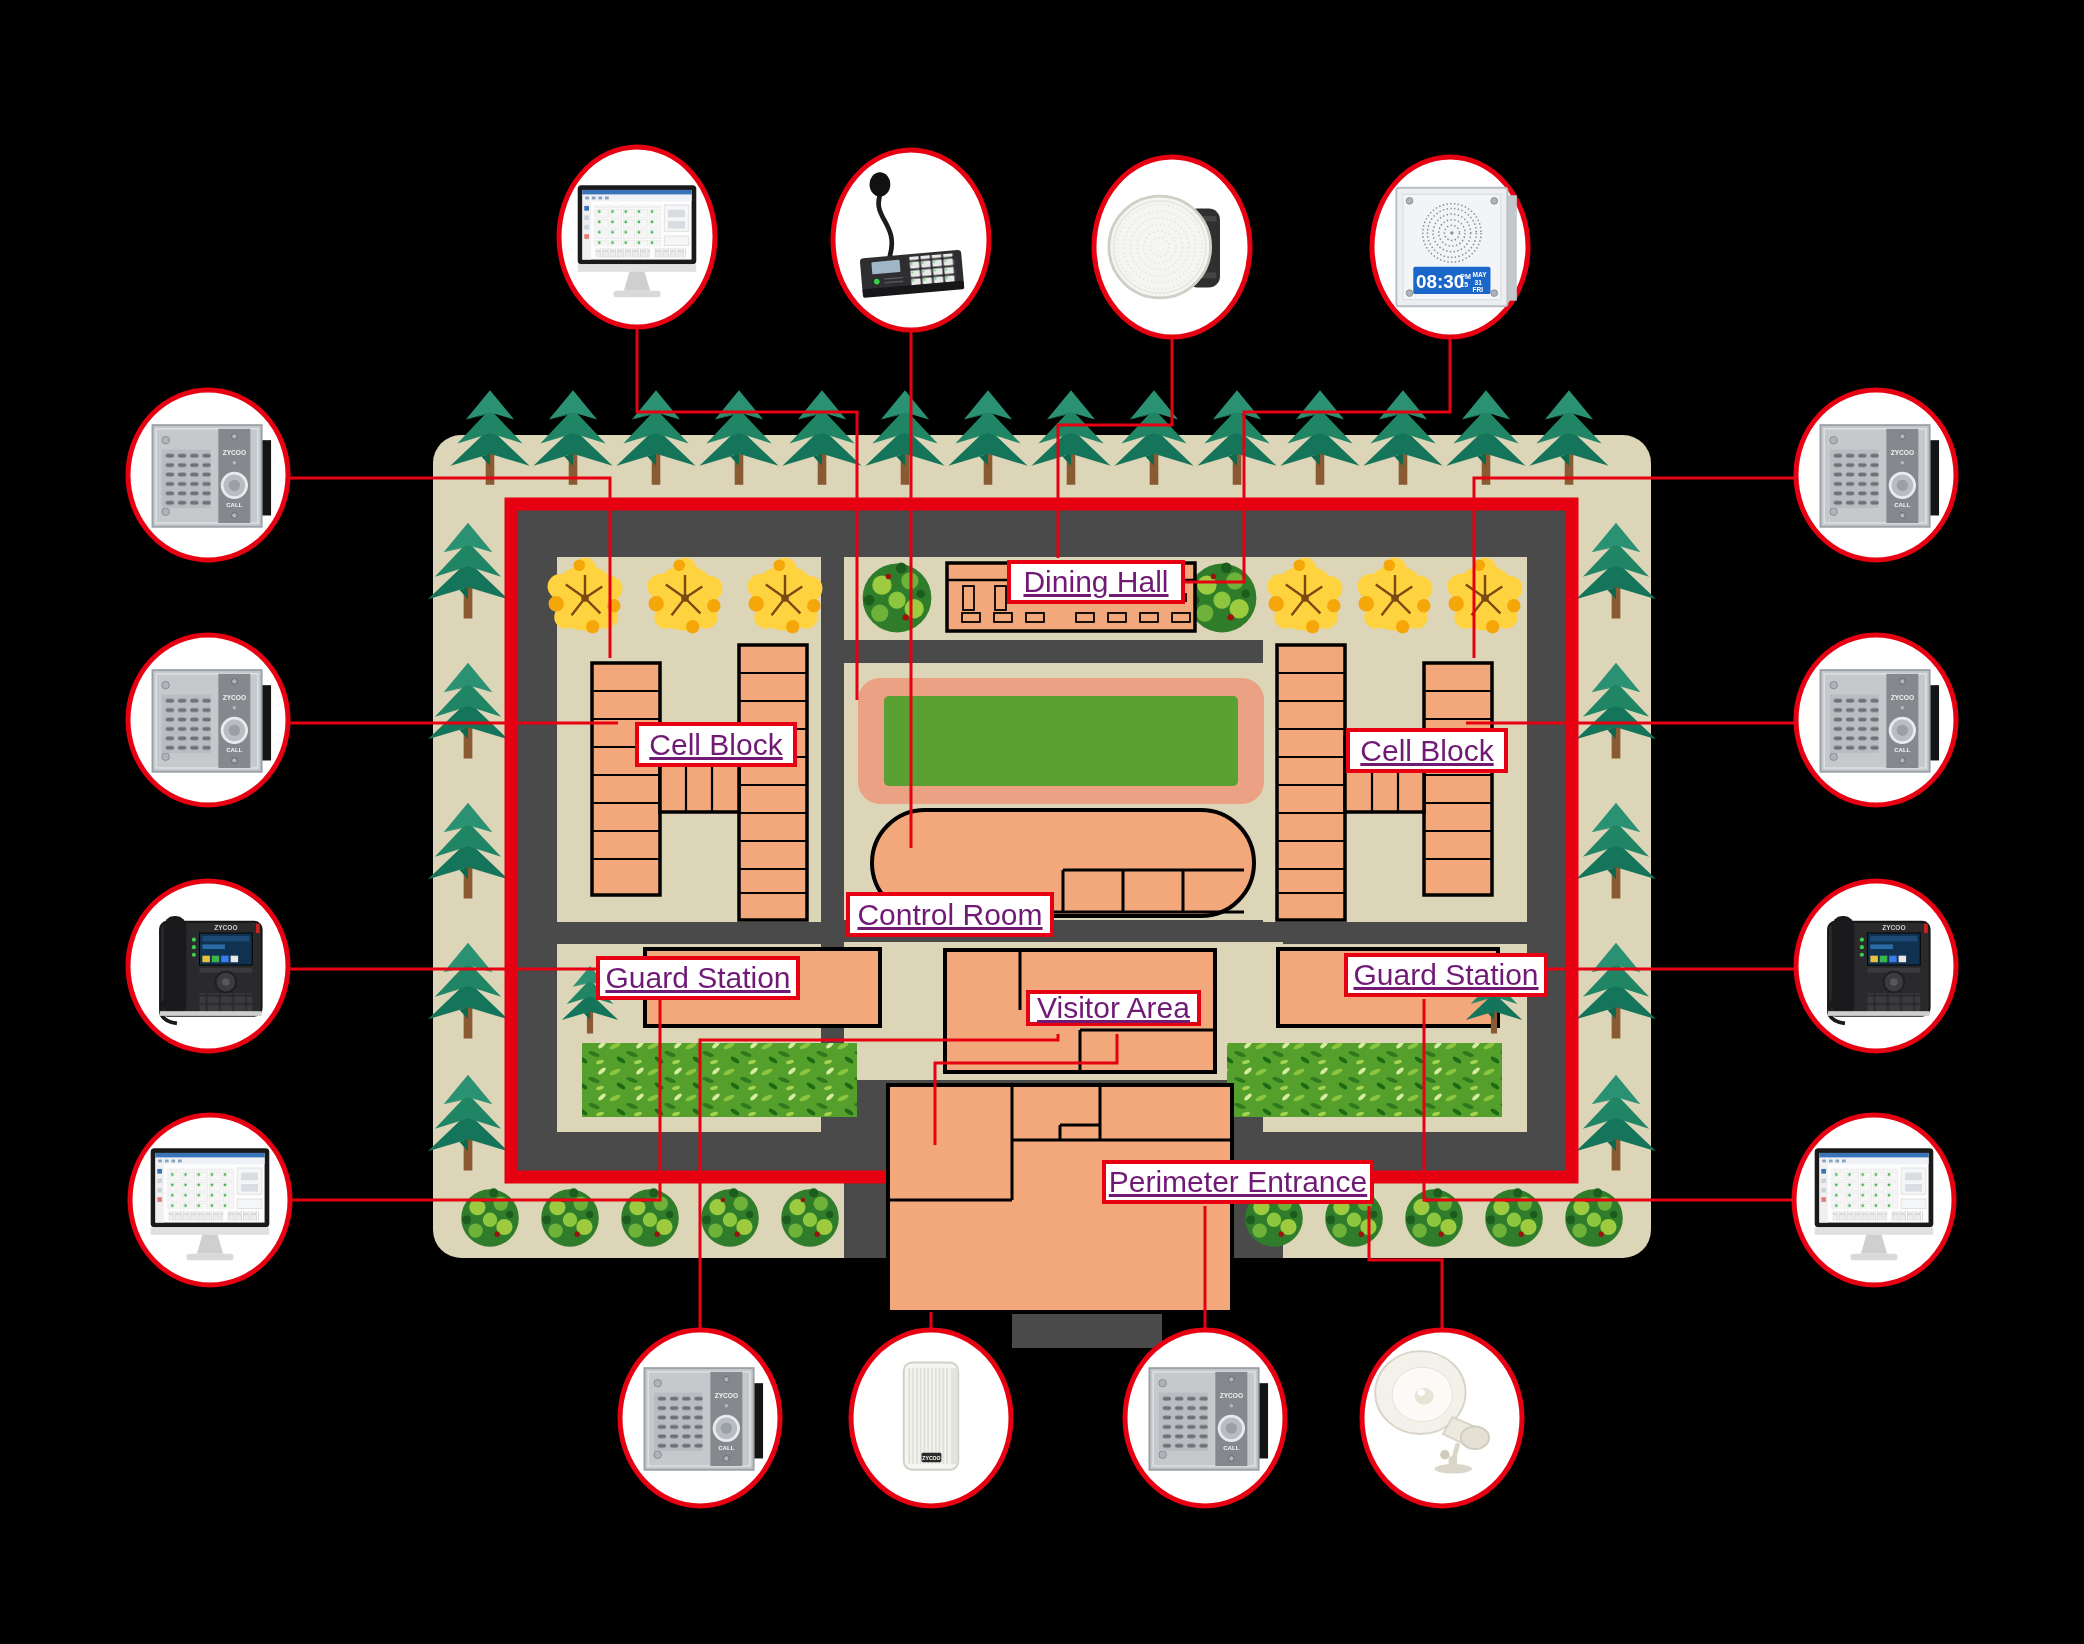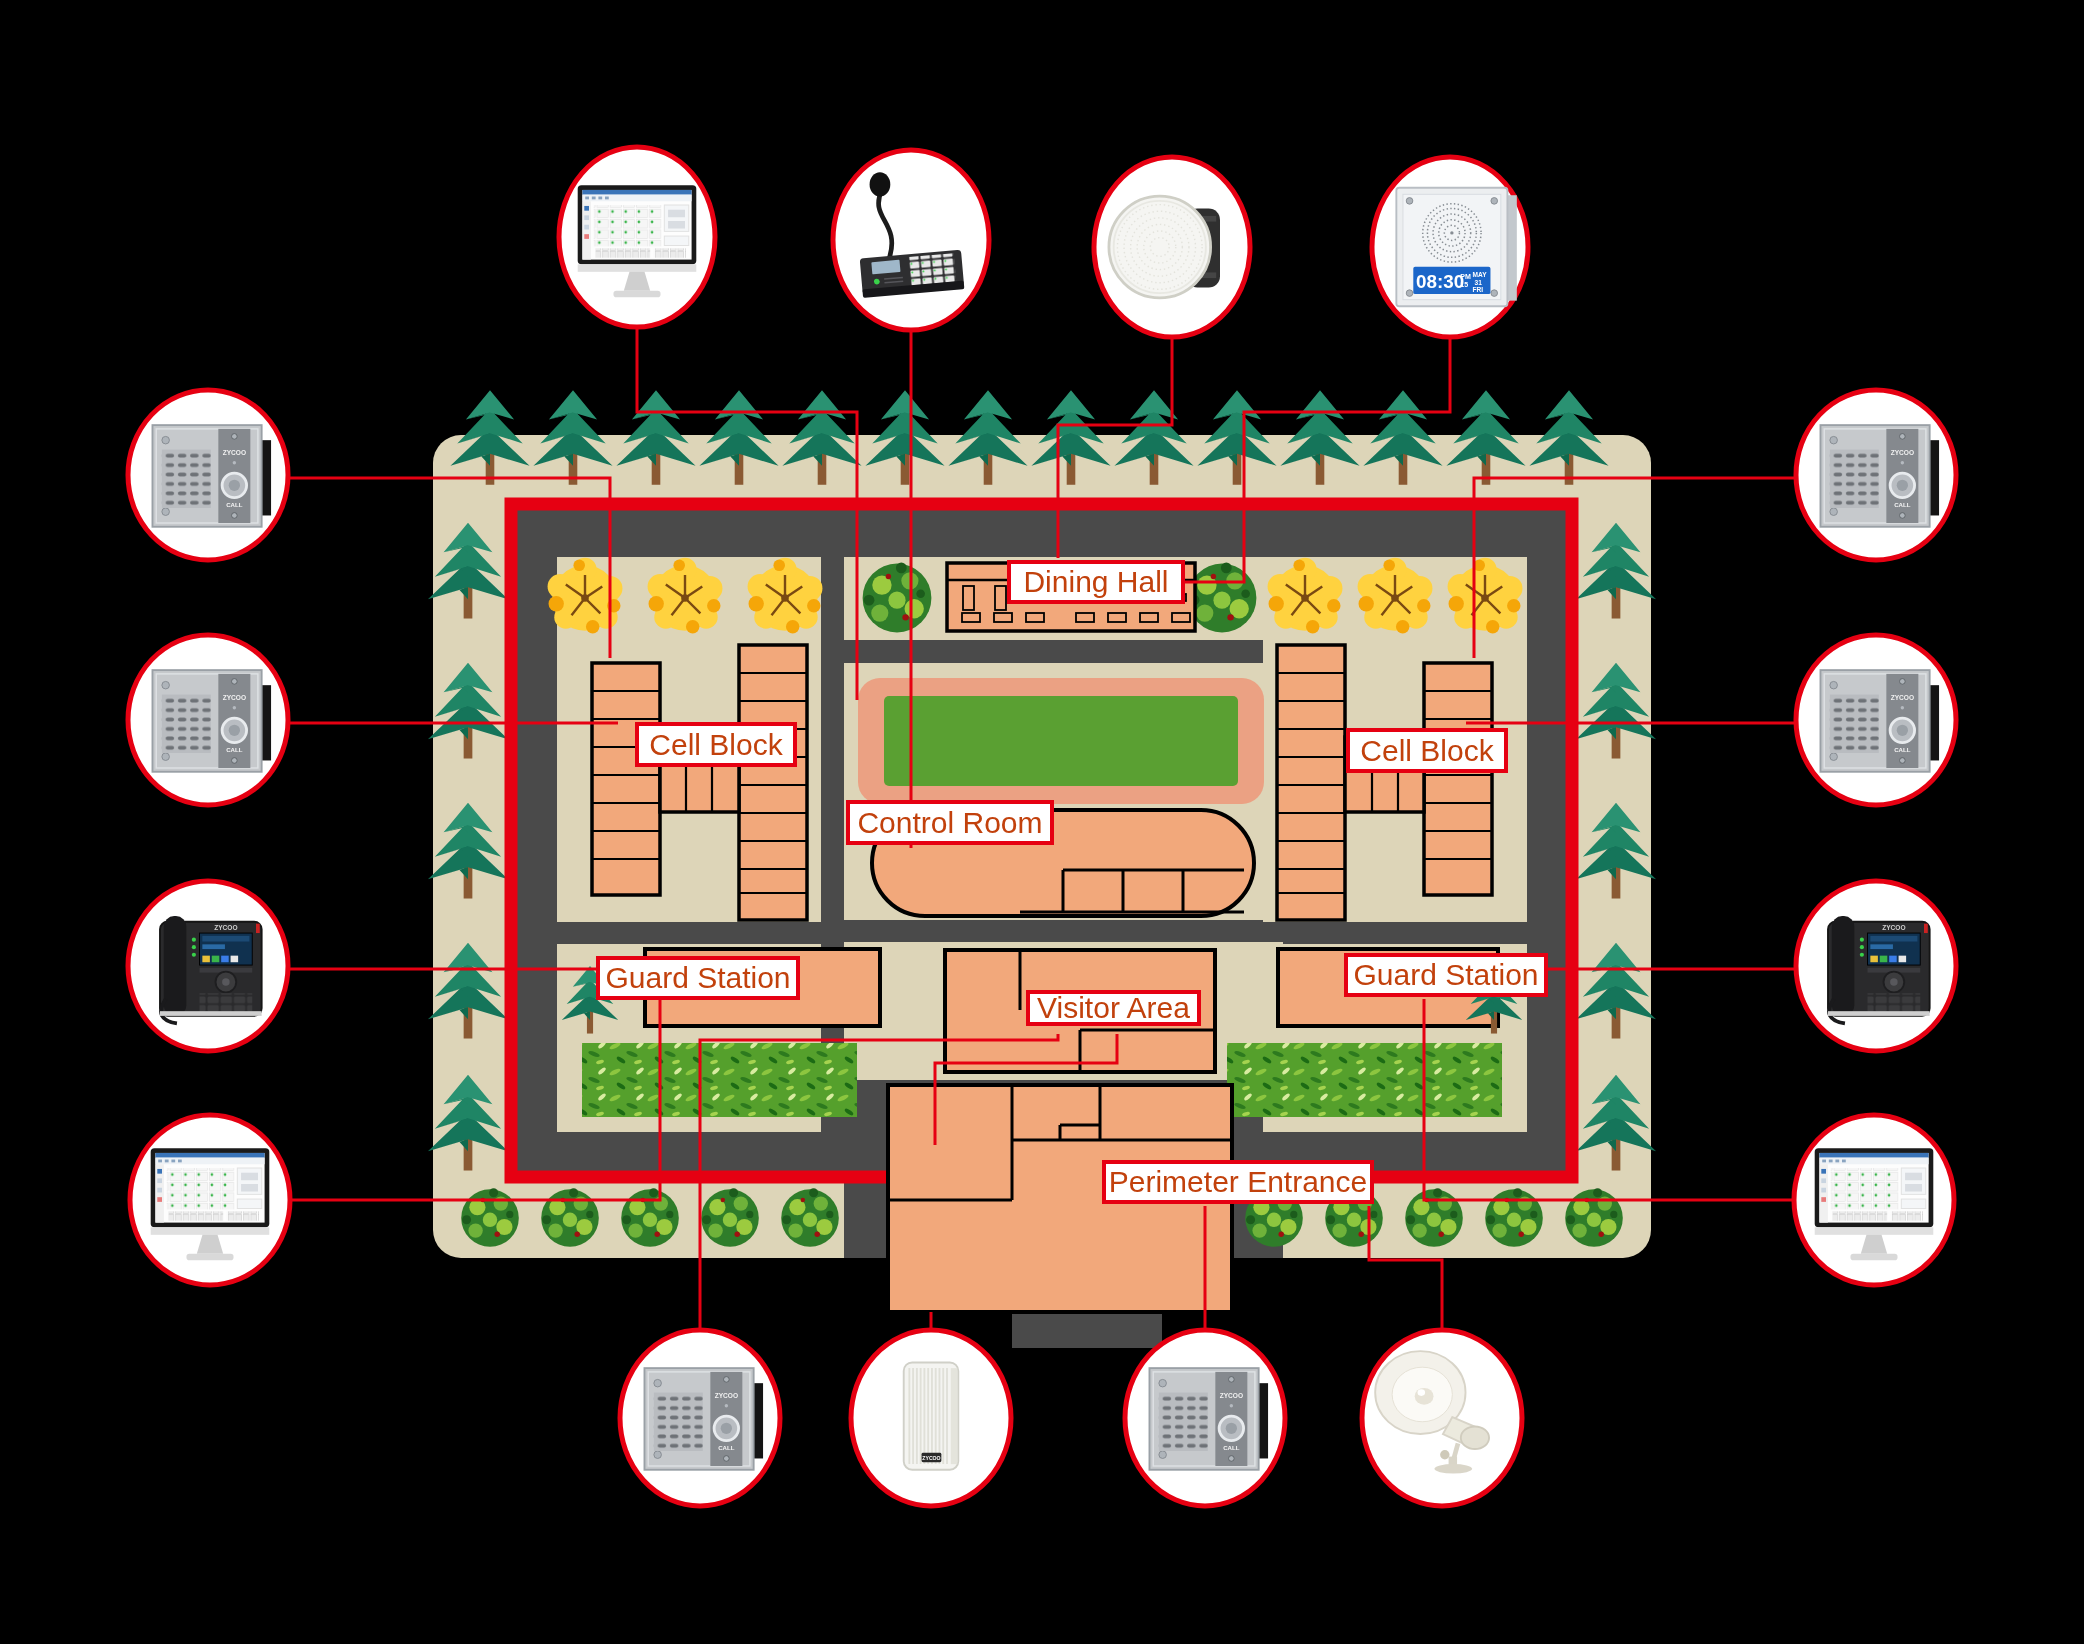--- a/index.html
+++ b/index.html
@@ -1,21 +1,21 @@
 <!DOCTYPE html>
 <html><head>
 <meta charset="utf-8">
 <style>
   html,body{margin:0;padding:0;background:#000;}
   #stage{position:relative;width:2084px;height:1644px;background:#000;overflow:hidden;
          font-family:"Liberation Sans",sans-serif;}
   #stage svg.scene{position:absolute;left:0;top:0;}
   .map-label{position:absolute;display:flex;align-items:center;justify-content:center;
-    background:#fff;border:4px solid #e60012;color:#c2410c;font-size:30px;line-height:1;
-    white-space:nowrap;box-sizing:border-box;}
+    background:#fff;border:4px solid #e60012;color:#701a75;font-size:30px;line-height:1;
+    white-space:nowrap;box-sizing:border-box;text-decoration:underline;}
 </style>
 </head>
 <body>
 
 <div id="stage">
 <svg class="scene" width="2084" height="1644" viewBox="0 0 2084 1644">
   <defs>
 
     <pattern id="pat-hedge" width="38" height="26" patternUnits="userSpaceOnUse">
       <rect width="38" height="26" fill="#55a02c"></rect>
@@ -460,18 +460,18 @@
     <g>
       <ellipse cx="1442" cy="1418" rx="80" ry="88" fill="#fff" stroke="#e60012" stroke-width="5"></ellipse>
       <use href="#sym-horn" x="1362" y="1338" width="160" height="160"></use>
     </g>
   </g>
 </svg>
 
 <div class="map-label" style="left:1007px;top:560px;width:178px;height:44px;">Dining Hall</div>
 <div class="map-label" style="left:635px;top:722px;width:162px;height:45px;">Cell Block</div>
 <div class="map-label" style="left:1346px;top:728px;width:162px;height:45px;">Cell Block</div>
-<div class="map-label" style="left:846px;top:800px;width:208px;height:45px;">Control Room</div>
+<div class="map-label" style="left:846px;top:892px;width:208px;height:45px;">Control Room</div>
 <div class="map-label" style="left:596px;top:956px;width:204px;height:44px;">Guard Station</div>
 <div class="map-label" style="left:1344px;top:953px;width:204px;height:44px;">Guard Station</div>
 <div class="map-label" style="left:1026px;top:990px;width:175px;height:36px;">Visitor Area</div>
 <div class="map-label" style="left:1102px;top:1160px;width:272px;height:44px;">Perimeter Entrance</div>
 </div>
 
 </body></html>

